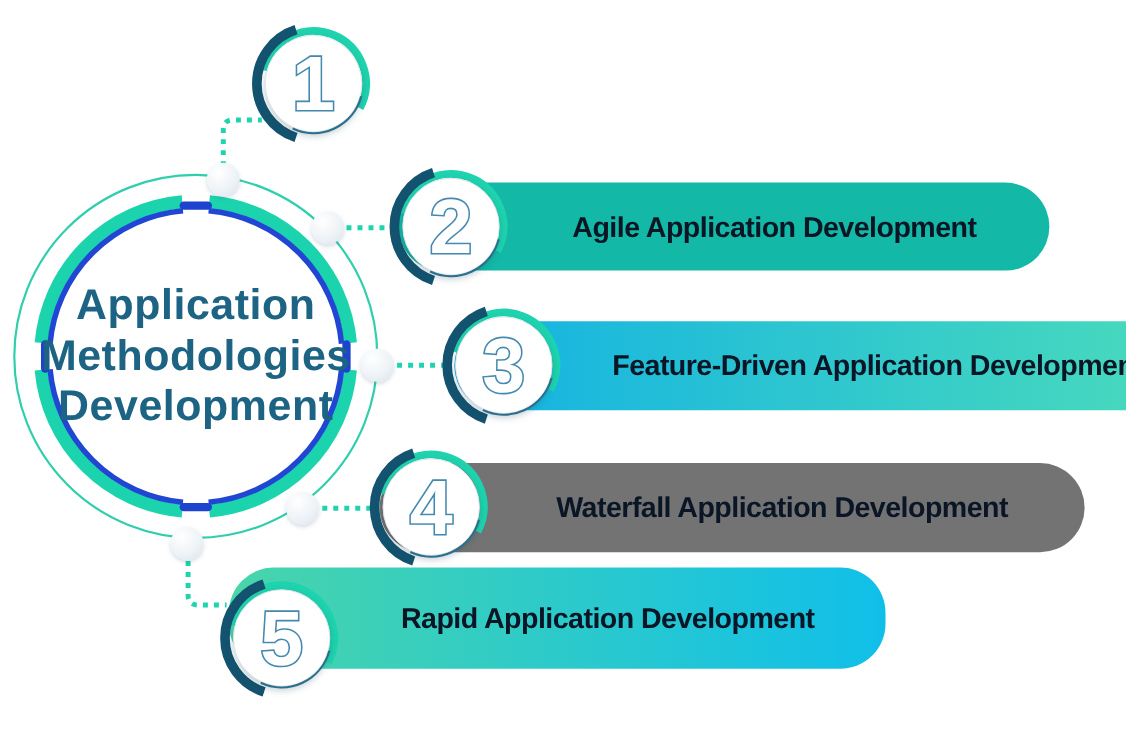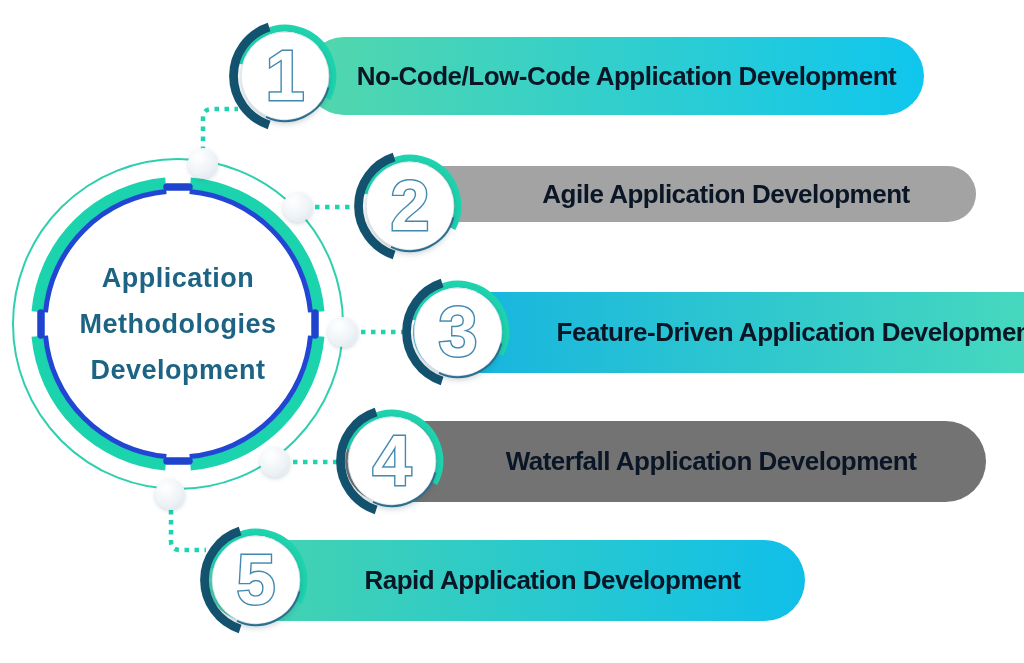--- a/index.html
+++ b/index.html
@@ -14,27 +14,27 @@
   .pill{
     position:absolute;z-index:2;
     display:flex;align-items:center;justify-content:center;
     border-radius:41px;
     color:#0a1625;
     font-weight:700;font-size:26px;letter-spacing:-0.5px;
     white-space:nowrap;
   }
   .pill-1{left:305px;top:37px;width:595px;height:78px;padding-left:24px;
     background:linear-gradient(90deg,#53d7ab,#10c6ee);}
-  .pill-2{left:384px;top:166px;width:500px;height:56px;padding-left:92px;
-    background:#a3a3a3;}
+  .pill-2{left:362px;top:166px;width:500px;height:80px;padding-left:92px;
+    background:#14b8a6;}
   .pill-3{left:413px;top:292px;width:592px;height:81px;padding-left:89px;
     background:linear-gradient(90deg,#12b2e3,#4cdcba);}
   .pill-4{left:345px;top:421px;width:550px;height:81px;padding-left:91px;
     background:#737373;}
-  .pill-5{left:208px;top:540px;width:505px;height:81px;padding-left:92px;
+  .pill-5{left:208px;top:516px;width:505px;height:92px;padding-left:92px;
     background:linear-gradient(90deg,#49d5ab,#10bfe9);}
   .badge{position:absolute;z-index:3;width:114px;height:114px;}
   .badge-1{left:228px;top:19px;}
   .badge-2{left:353px;top:149px;}
   .badge-3{left:401px;top:275px;}
   .badge-4{left:335px;top:404px;}
   .badge-5{left:199px;top:523px;}
   .badge-num{
     font-family:"Liberation Sans", sans-serif;
     font-weight:700;font-size:64px;
@@ -43,21 +43,21 @@
   }
   .node{
     position:absolute;z-index:4;width:30px;height:30px;border-radius:50%;
     background:radial-gradient(circle at 35% 30%, #ffffff 0%, #eef3f7 55%, #d9e3ea 100%);
     box-shadow:0 2px 4px rgba(30,60,90,0.18);
   }
   .title{
     position:absolute;z-index:2;
     left:28px;top:255px;width:300px;
     text-align:center;
-    color:#1d6484;font-weight:700;font-size:27px;line-height:46px;
+    color:#1d6484;font-weight:700;font-size:39px;line-height:46px;
     letter-spacing:0.5px;
   }
   .title span{display:block;}
 </style>
 </head>
 <body>
 
 <div class="canvas">
 
   <svg class="overlay" width="1024" height="663" viewBox="0 0 1024 663">
@@ -99,23 +99,20 @@
     <span>Methodologies</span>
     <span>Development</span>
   </div>
 
   <div class="node" style="left:188px;top:148px;"></div>
   <div class="node" style="left:283px;top:192px;"></div>
   <div class="node" style="left:328px;top:317px;"></div>
   <div class="node" style="left:260px;top:447px;"></div>
   <div class="node" style="left:155px;top:479px;"></div>
 
-  <div class="pill pill-1">
-    <span>No-Code/Low-Code Application Development</span>
-  </div>
   <div class="pill pill-2">
     <span>Agile Application Development</span>
   </div>
   <div class="pill pill-3">
     <span>Feature-Driven Application Development</span>
   </div>
   <div class="pill pill-4">
     <span>Waterfall Application Development</span>
   </div>
   <div class="pill pill-5">

